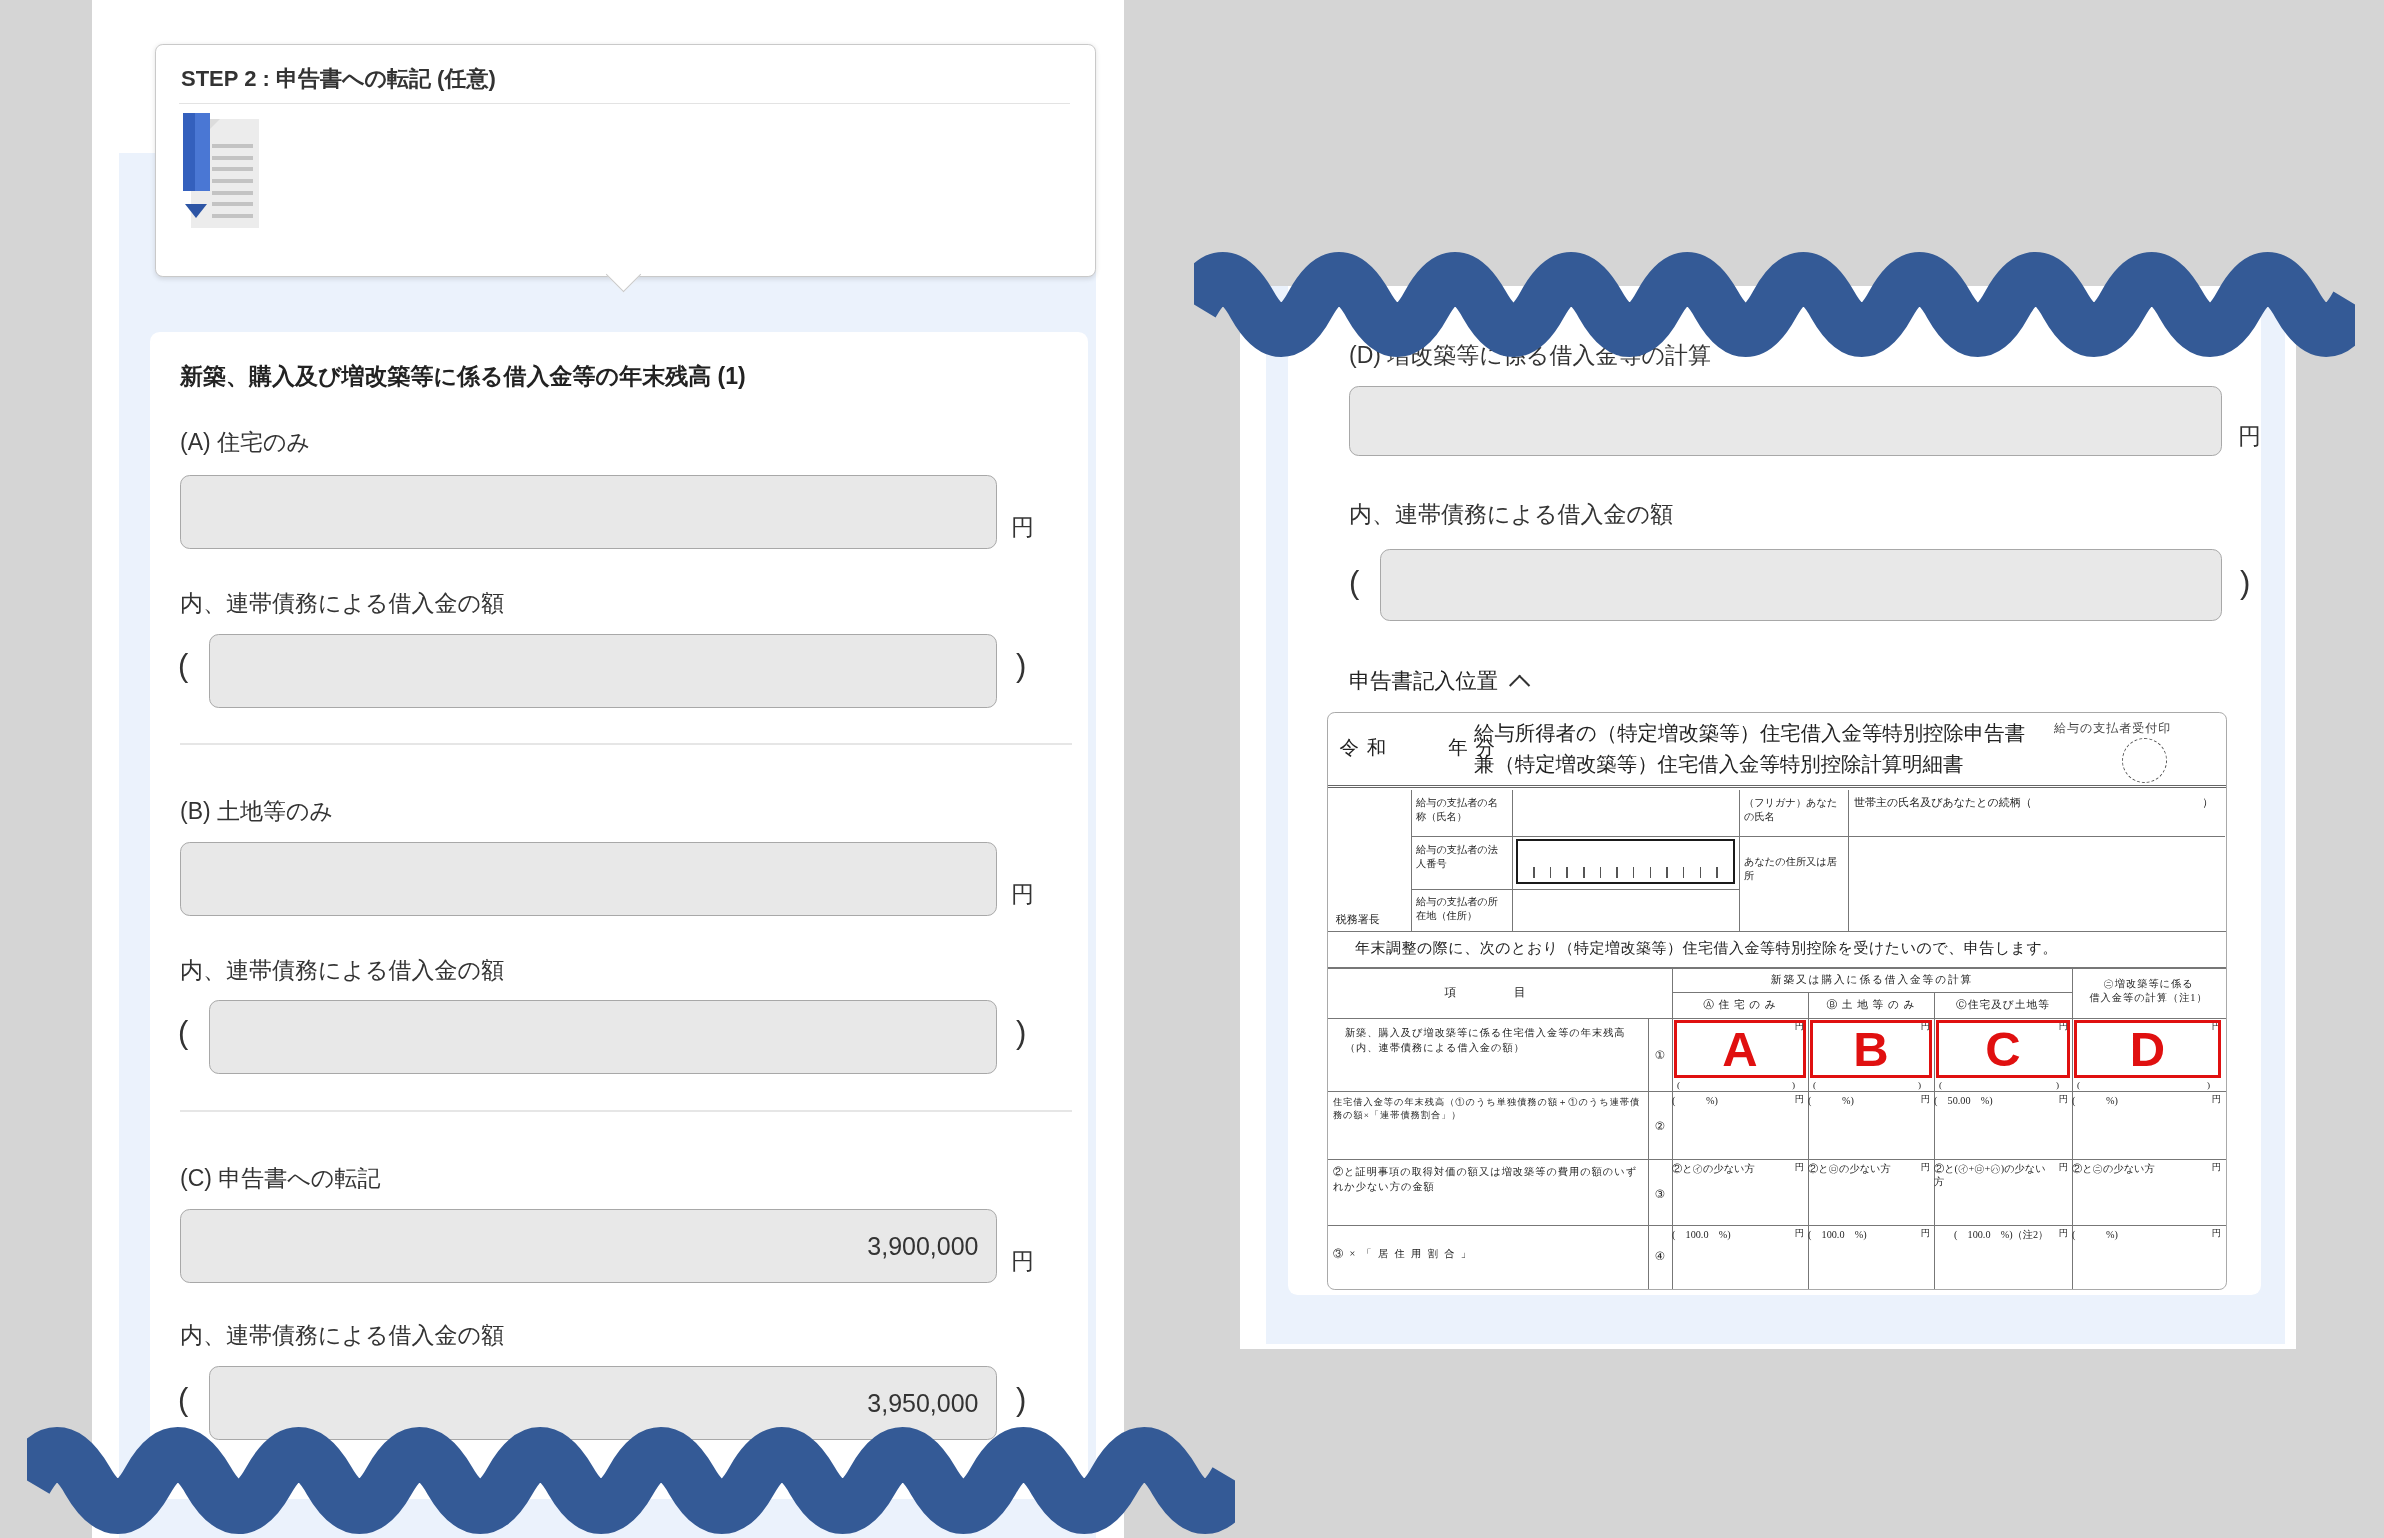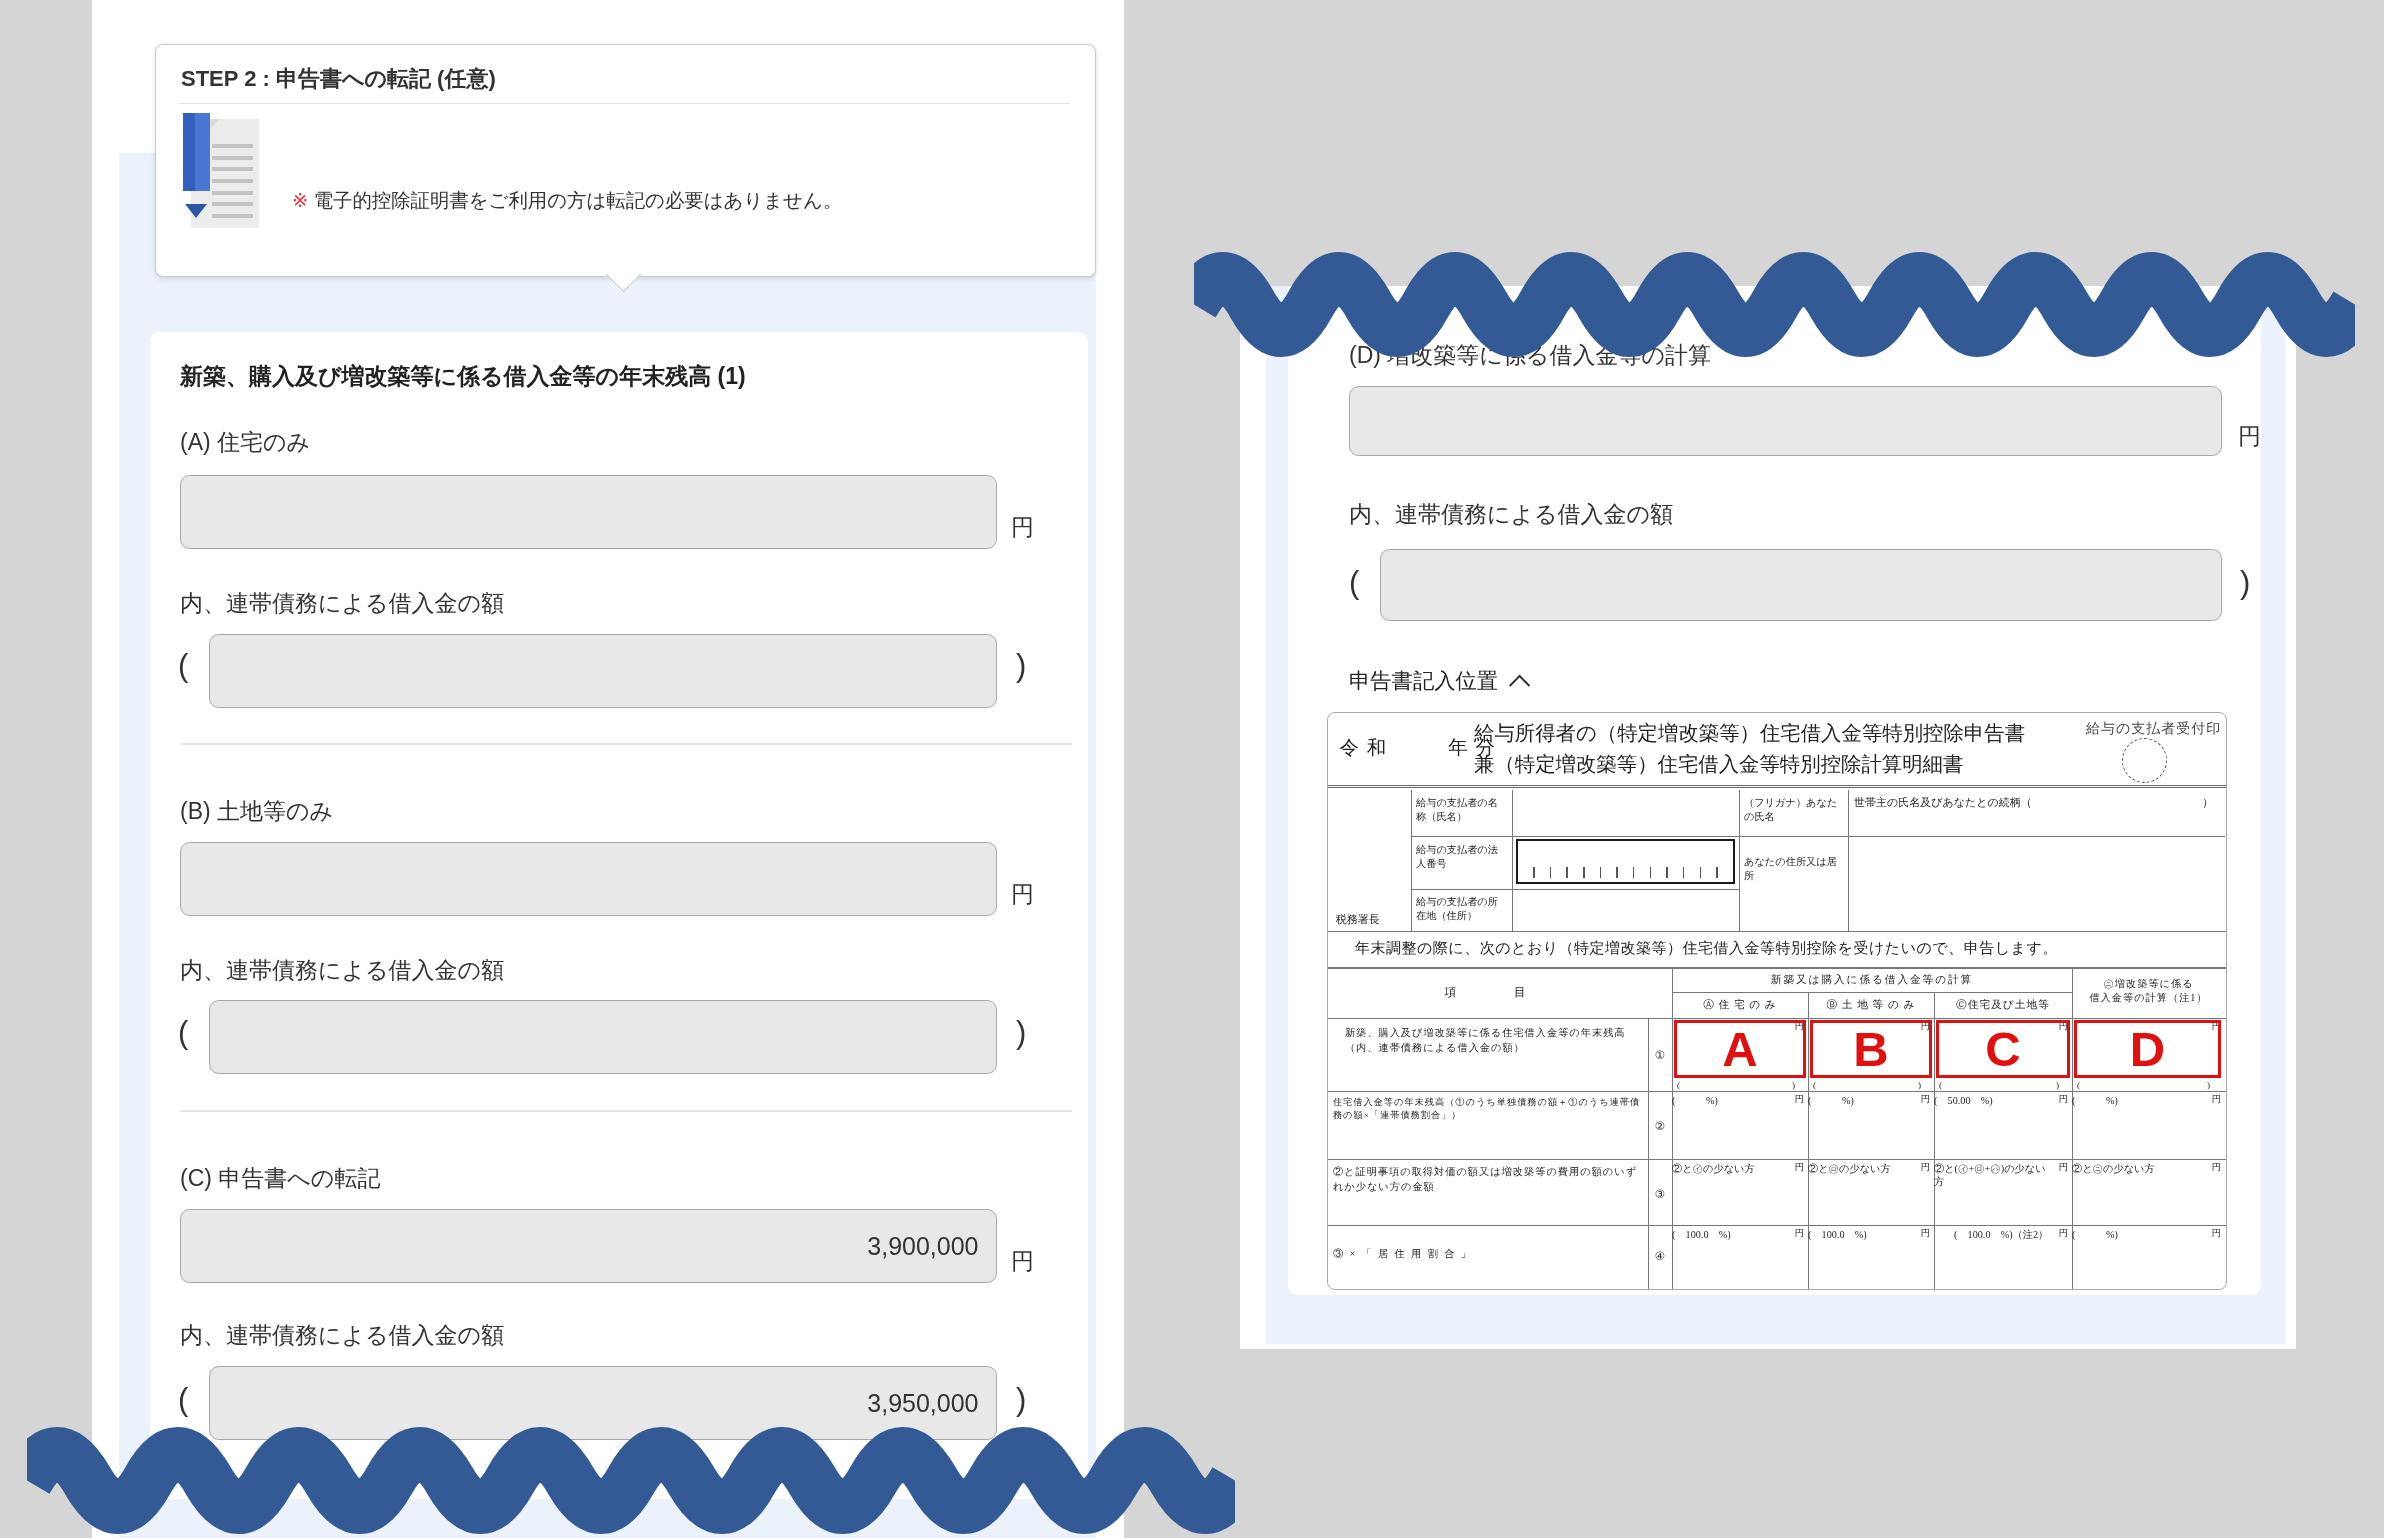--- a/index.html
+++ b/index.html
@@ -67,21 +67,21 @@
   
   .form-image{
     left:1327px;top:712px;width:898px;height:576px;background:#fff;
     border:1.9px solid #a9a9a9;border-radius:7.8px;overflow:hidden;
     font-family:"Liberation Serif","DejaVu Serif",serif;color:#222;
   }
   .fi{position:absolute;}
   .fi-line{position:absolute;background:#777;}
   .fi-year{left:11.6px;top:21.3px;font-size:19.4px;letter-spacing:7.8px;white-space:nowrap;}
   .fi-title{left:146px;top:4.9px;width:582px;text-align:left;font-size:20.4px;line-height:31px;white-space:nowrap;}
-  .fi-stamp-note{left:758px;top:6.8px;font-size:14px;color:#444;letter-spacing:1px;white-space:nowrap;}
+  .fi-stamp-note{left:726px;top:6.8px;font-size:12px;color:#444;letter-spacing:1px;white-space:nowrap;}
   .fi-stamp{left:794px;top:25px;width:43px;height:43px;border:1.9px dashed #555;border-radius:50%;}
   .fi-dbl{left:0;top:72px;width:898px;height:2.9px;border-top:1.5px solid #666;border-bottom:1.5px solid #666;box-sizing:border-box;}
   .fi-small{font-size:10.2px;line-height:13.6px;color:#222;}
   .fi-tiny{font-size:11px;color:#222;}
   .corp-box{left:188px;top:126px;width:219px;height:45px;border:2.9px solid #1a1a1a;box-sizing:border-box;
     display:flex;justify-content:space-evenly;align-items:flex-end;padding-bottom:3.9px;}
   .corp-tick{width:1.5px;height:11.6px;background:#555;}
   .fi-decl{left:27px;top:226px;font-size:15px;white-space:nowrap;letter-spacing:0.5px;}
   .fi-th{position:absolute;text-align:center;font-size:10.7px;letter-spacing:1px;}
   .fi-cell-yen{position:absolute;top:1.9px;right:3.9px;font-size:9.2px;}
@@ -110,24 +110,20 @@
     <div class="doc-line" style="top:29px;"></div>
     <div class="doc-line" style="top:41px;"></div>
     <div class="doc-line" style="top:52px;"></div>
     <div class="doc-line" style="top:64px;"></div>
     <div class="doc-line" style="top:76px;"></div>
     <div class="doc-line" style="top:87px;"></div>
     <div class="doc-line" style="top:99px;"></div>
     <div class="doc-ribbon"></div>
     <div class="doc-ribbon-tip"></div>
   </div>
-  <div class="abs step-note">
-    <span class="step-note-mark">※</span>
-    <span>電子的控除証明書をご利用の方は転記の必要はありません。</span>
-  </div>
 </div>
 <div class="abs card-pointer"></div>
 
 <div class="abs hd" style="left:180px;top:361px;">新築、購入及び増改築等に係る借入金等の年末残高 (1)</div>
 
 <div class="abs lbl" style="left:180px;top:427px;">(A) 住宅のみ</div>
 <input class="inp" style="left: 180px; top: 475px; width: 817px; height: 74px;" readonly="" value="">
 <div class="abs yen" style="left:1011px;top:512px;">円</div>
 <div class="abs lbl" style="left:180px;top:588px;">内、連帯債務による借入金の額</div>
 <div class="abs paren" style="left:178px;top:648px;">(</div>

